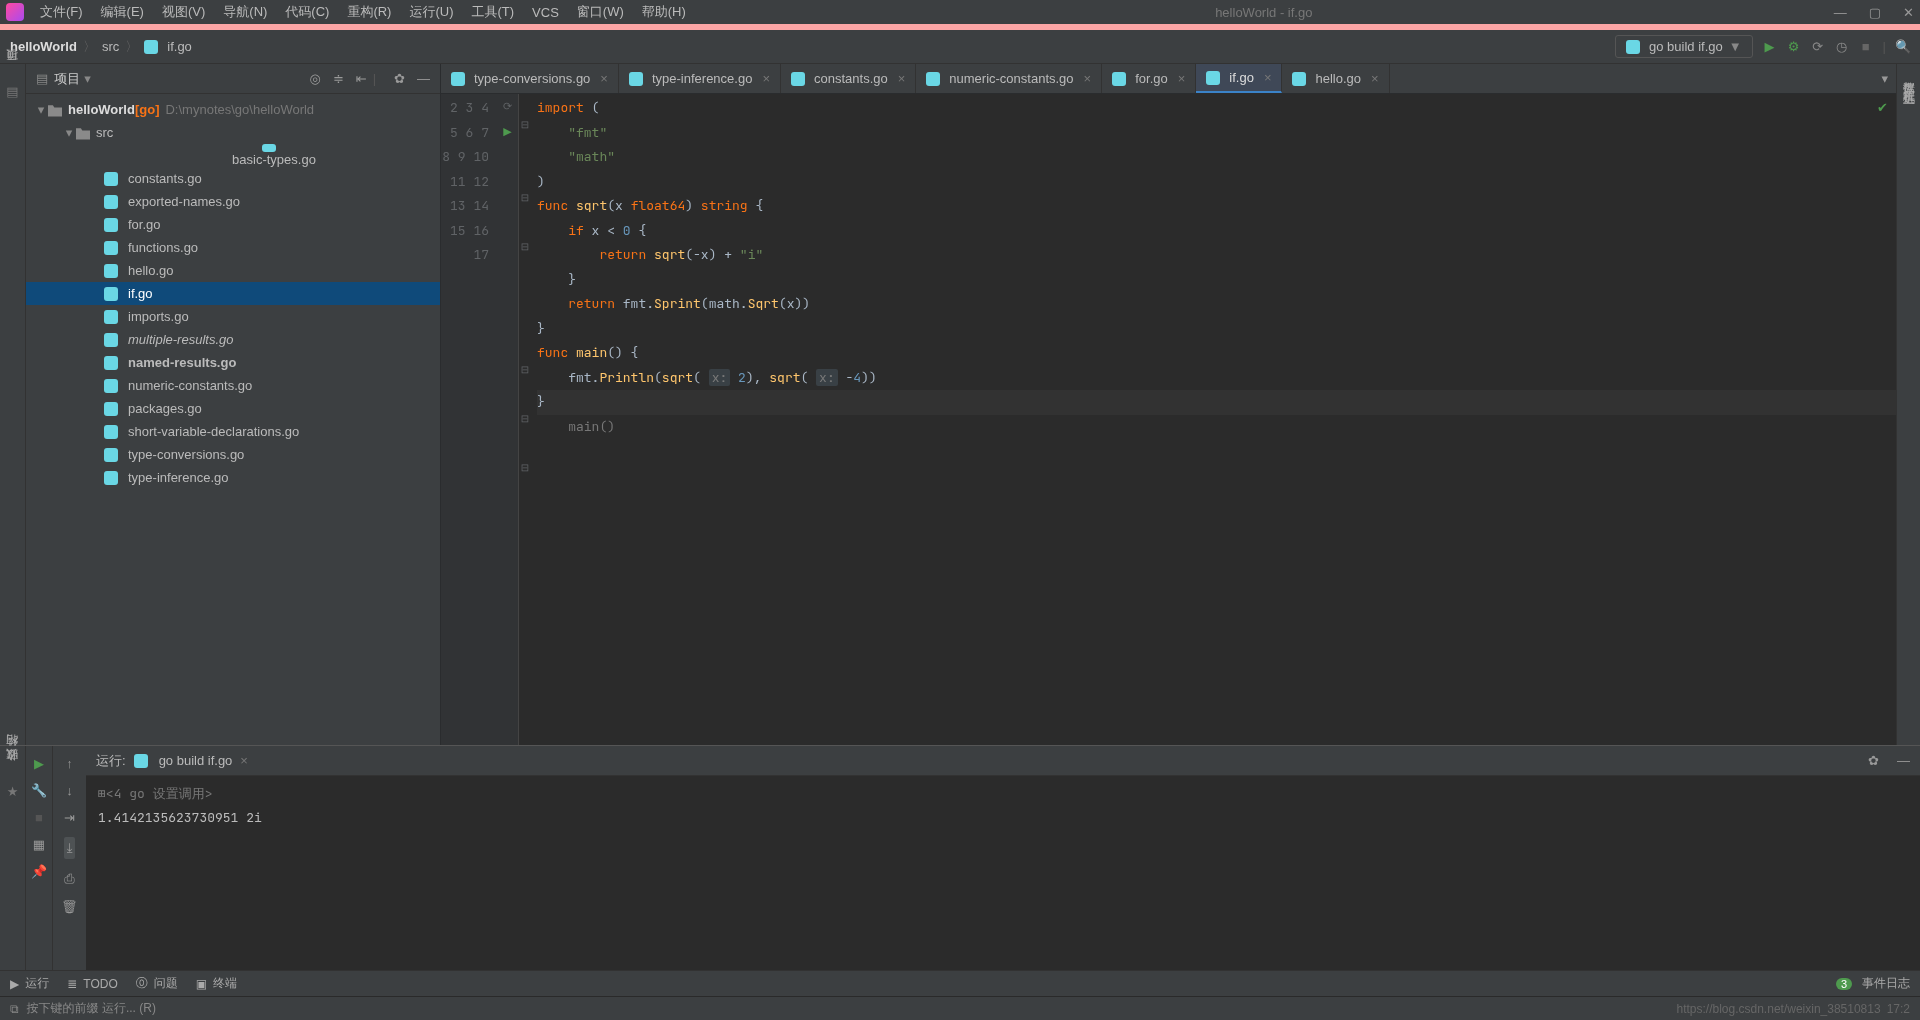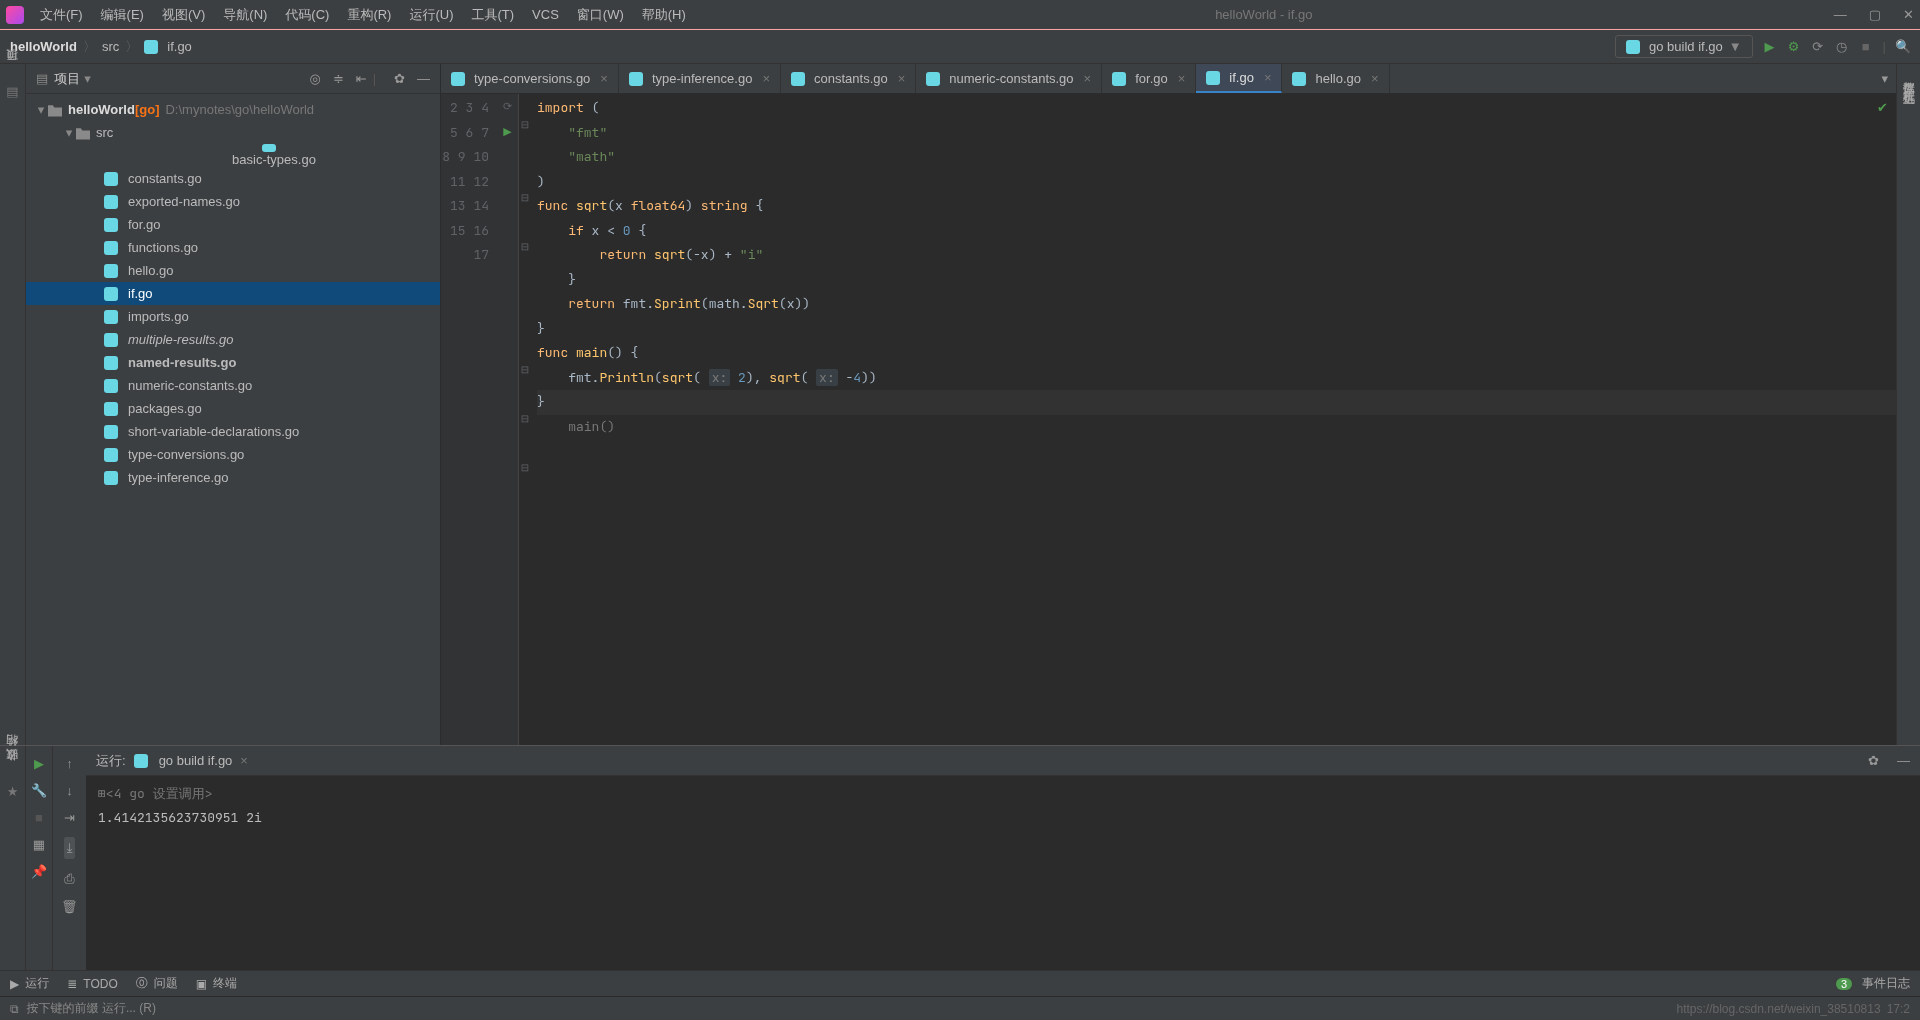--- a/index.html
+++ b/index.html
@@ -1,17 +1,17 @@
 <!DOCTYPE html>
 <html><head>
 <meta charset="utf-8">
 <style>
 * { margin:0; padding:0; box-sizing:border-box; }
 body { font-family:"Microsoft YaHei","Segoe UI",Arial,sans-serif; font-size:13px; background:#2b2d30; color:#bbb; width:1920px; height:1020px; overflow:hidden; display:flex; flex-direction:column;}
-.menubar { height:30px; background:#3c3f41; display:flex; align-items:center; padding:0 6px; color:#bbb; gap:2px; border-bottom:1px solid #fca5a5;}
+.menubar { height:30px; background:#3c3f41; display:flex; align-items:center; padding:0 6px; color:#bbb; gap:2px; border-bottom:6px solid #fca5a5;}
 .logo { width:18px; height:18px; background:linear-gradient(135deg,#ff4aa0,#a94af0); border-radius:4px; margin-right:6px;}
 .menu-item { padding:3px 8px; cursor:default;}
 .win-title { flex:1; text-align:center; color:#777;}
 .win-btns { display:flex; gap:22px; color:#999;}
 .toolbar { height:34px; background:#3c3f41; display:flex; align-items:center; padding:0 10px; border-bottom:1px solid #323232;}
 .crumb { display:flex; align-items:center; gap:6px; color:#bbb;}
 .crumb .sep { color:#666;}
 .goicon { width:14px; height:14px; background:#6ad7e5; border-radius:3px; display:inline-block; margin-right:3px;}
 .tb-right { margin-left:auto; display:flex; align-items:center; gap:10px;}
 .runcfg { border:1px solid #555; border-radius:3px; padding:3px 10px; display:flex; align-items:center; gap:6px; color:#bbb;}
@@ -37,21 +37,21 @@
 .tab { display:flex; align-items:center; padding:0 10px; gap:6px; color:#bbb; border-right:1px solid #323232;}
 .tab.active { background:#4b6eaf33; border-bottom:2px solid #3b83c8; color:#ddd;}
 .tab .x { color:#777; margin-left:4px;}
 .tabs .chev-down { margin-left:auto; padding:0 8px; color:#999; display:flex; align-items:center;}
 .editor-area { flex:1; display:flex; background:#2b2b2b; position:relative;}
 .gutter { width:56px; background:#313335; text-align:right; color:#606366; padding:2px 8px 0 0; font-family:"JetBrains Mono",Consolas,monospace; font-size:13px; line-height:24.5px;}
 .gut2 { width:22px; background:#313335; border-right:1px solid #444; line-height:24.5px; text-align:center; color:#606366; font-size:11px;}
 .marker { width:12px; display:flex; flex-direction:column; background:#2b2b2b;}
 .marker div { height:24.5px; text-align:center; color:#606366; font-size:10px;}
 .code { flex:1; padding:2px 0 0 6px; font-family:"JetBrains Mono",Consolas,monospace; font-size:13px; line-height:24.5px; white-space:pre; color:#a9b7c6;}
-.kw { color:#fdba74;text-align:center;}
+.kw { color:#f97316;text-align:center;}
 .str { color:#6a8759;}
 .fn { color:#ffc66d;}
 .num{ color:#6897bb;}
 .hint { background:#394045; color:#787878; padding:0 3px; border-radius:2px;}
 .curline { background:#323232;}
 .check { position:absolute; top:6px; right:8px; color:#4e9a4e;}
 .rightvert { width:24px; background:#3c3f41; display:flex; flex-direction:column; align-items:center; padding-top:8px; gap:10px; color:#888; border-left:1px solid #323232;}
 .runpanel { height:225px; background:#2b2b2b; display:flex; border-top:1px solid #555;}
 .run-lefttools { width:26px; background:#3c3f41; display:flex; flex-direction:column; align-items:center; gap:12px; padding-top:10px; color:#999;}
 .run-lefttools2 { width:34px; background:#3c3f41; display:flex; flex-direction:column; align-items:center; gap:12px; padding-top:10px; color:#999; border-left:1px solid #323232;}

